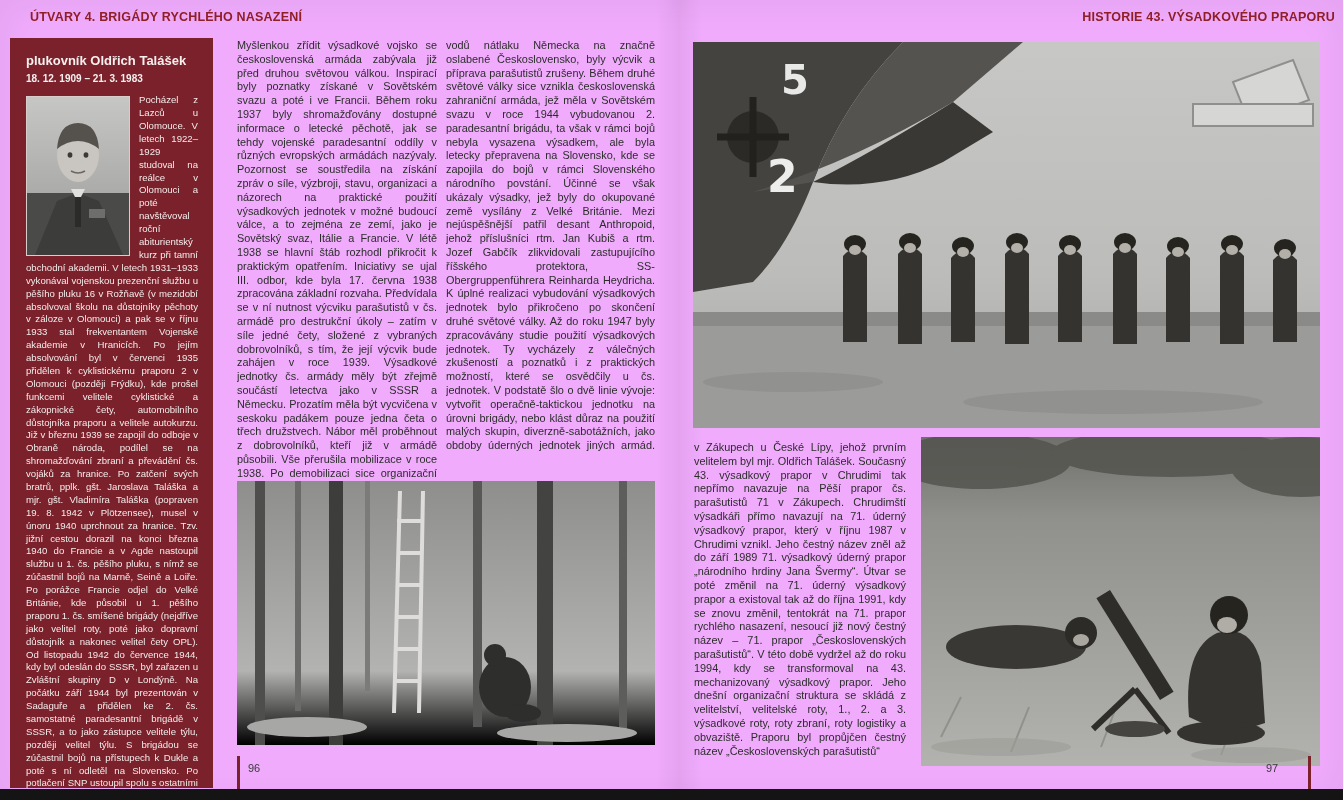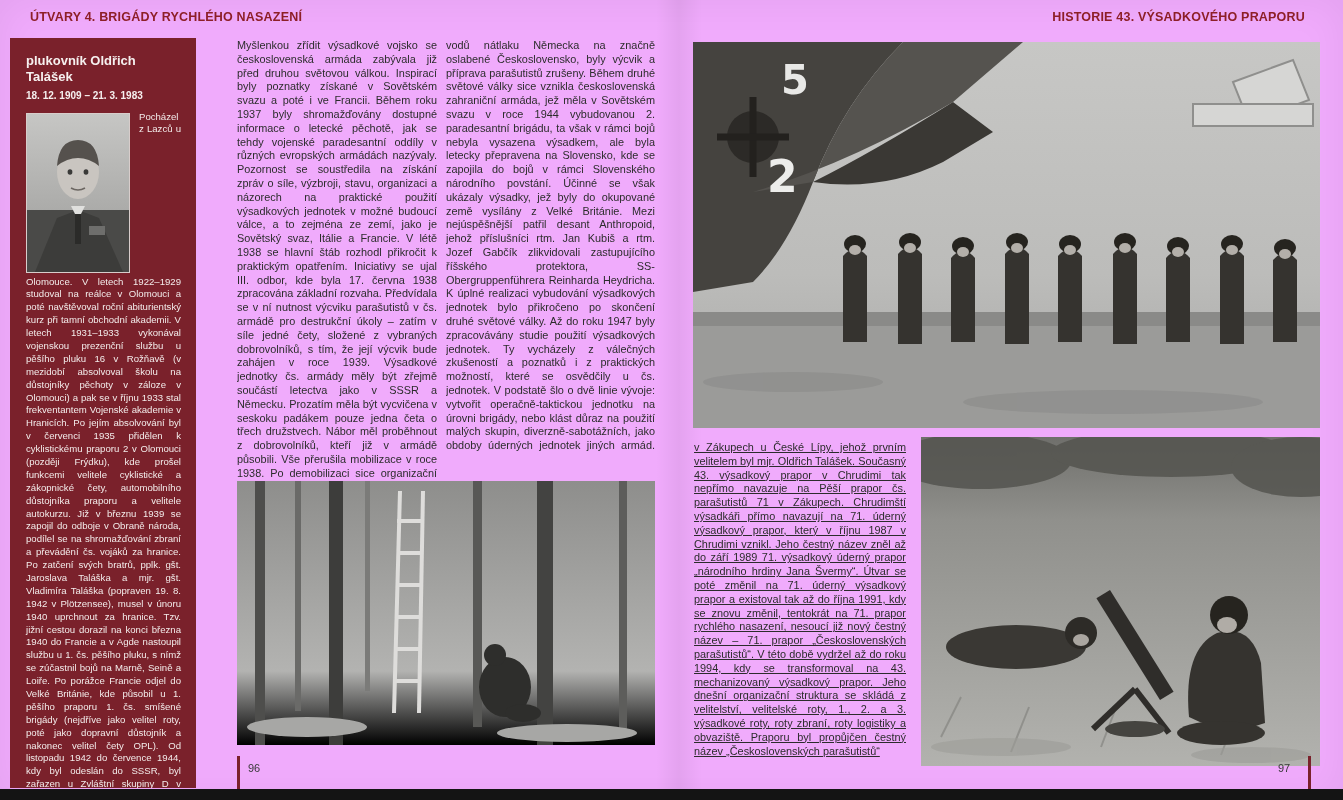--- a/index.html
+++ b/index.html
@@ -4,49 +4,49 @@
 <style>
   html,body{margin:0;padding:0;}
   body{font-family:"Liberation Sans","DejaVu Sans",sans-serif;background:#9a9a98;}
   .spread{position:relative;width:1343px;height:800px;background:#f0abfc;overflow:hidden;
           box-shadow:inset 0 0 40px rgba(0,0,0,.06);}
   .gutter{position:absolute;left:656px;top:0;width:46px;height:800px;
           background:linear-gradient(90deg,rgba(0,0,0,0) 0%,rgba(0,0,0,.05) 50%,rgba(0,0,0,0) 100%);}
   .running-head{position:absolute;top:10px;font-size:12.5px;font-weight:bold;color:#8d1f27;
           letter-spacing:.2px;white-space:nowrap;}
   .head-left{left:30px;}
-  .head-right{right:38px;text-align:left;}
-
-  
-  .sidebar{position:absolute;left:10px;top:38px;width:186px;height:750px;background:#7a212b;
+  .head-right{right:8px;text-align:left;}
+
+  
+  .sidebar{position:absolute;left:10px;top:38px;width:203px;height:750px;background:#7a212b;
            color:#f6f0ef;box-sizing:border-box;padding:15px 15px 12px 16px;overflow:hidden;}
   .sb-name{font-size:13px;font-weight:bold;line-height:1.25;}
   .sb-dates{font-size:10px;font-weight:bold;margin-top:4px;}
   .sb-bio{margin-top:10px;font-size:9.6px;line-height:1.345;text-align:justify;color:#f3ebea;}
   .portrait{float:left;width:102px;height:158px;margin:2px 9px 3px 0;border:1px solid #d8cdcb;
             background:#b9b9b7;}
 
   
   .bodycol{position:absolute;font-size:10.9px;line-height:13.8px;color:#2c2c2c;text-align:justify;
            overflow:hidden;}
   .col-1{left:237px;top:39px;width:200px;height:440px;}
   .col-2{left:446px;top:39px;width:209px;height:412px;}
-  .col-r{left:694px;top:441px;width:212px;height:330px;text-decoration:underline;}
+  .col-r{left:694px;top:441px;width:212px;height:330px;}
 
   
   .photo{position:absolute;overflow:hidden;background:#b5b5b3;}
   .photo svg{display:block;}
   .ph-forest{left:237px;top:481px;width:418px;height:264px;}
   .ph-aircraft{left:693px;top:42px;width:627px;height:386px;}
   .ph-mortar{left:921px;top:437px;width:399px;height:329px;}
 
   
   .folio{position:absolute;top:762px;font-size:11px;color:#3a3a3a;}
   .folio-96{left:248px;}
-  .folio-97{left:1266px;width:36px;text-align:center;}
+  .folio-97{left:1266px;width:36px;text-align:left;}
   .folio-bar{position:absolute;top:756px;width:3px;height:34px;background:#7a212b;}
   .bar-96{left:237px;}
   .bar-97{left:1308px;}
 
   .bottom-edge{position:absolute;left:0;top:789px;width:1343px;height:11px;background:#141414;}
 </style>
 </head>
 <body>
 
 <div class="spread">

